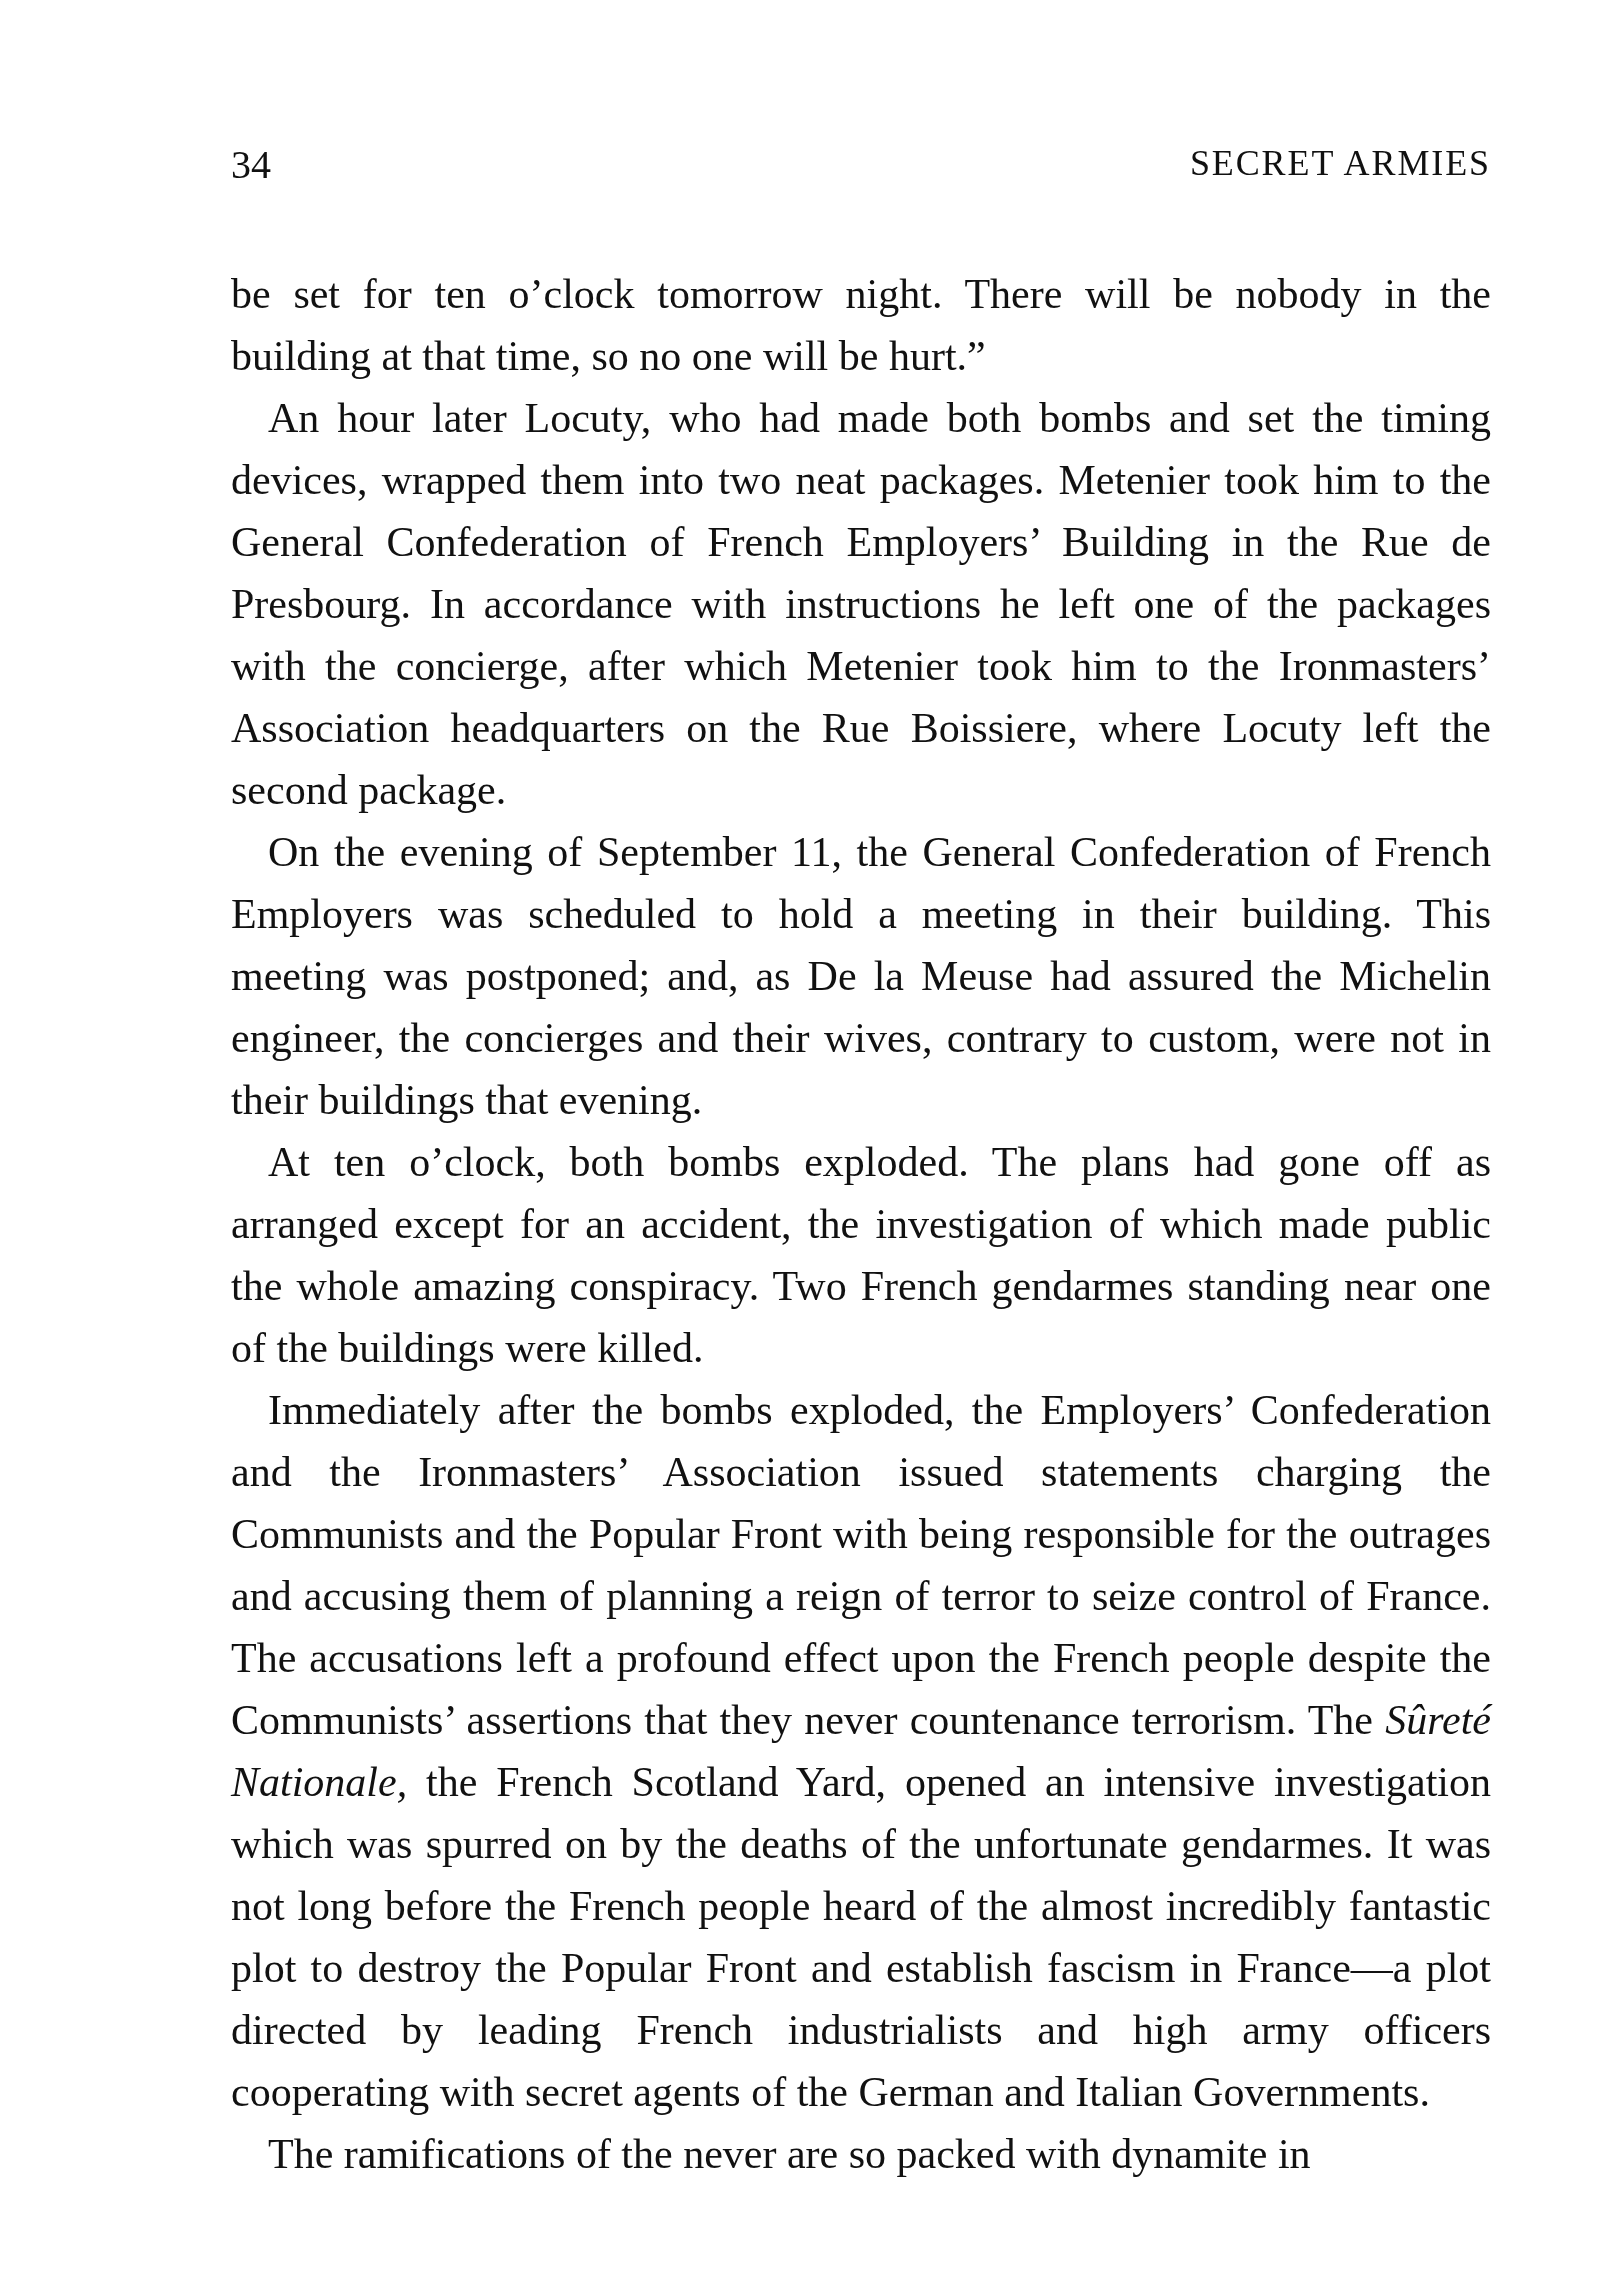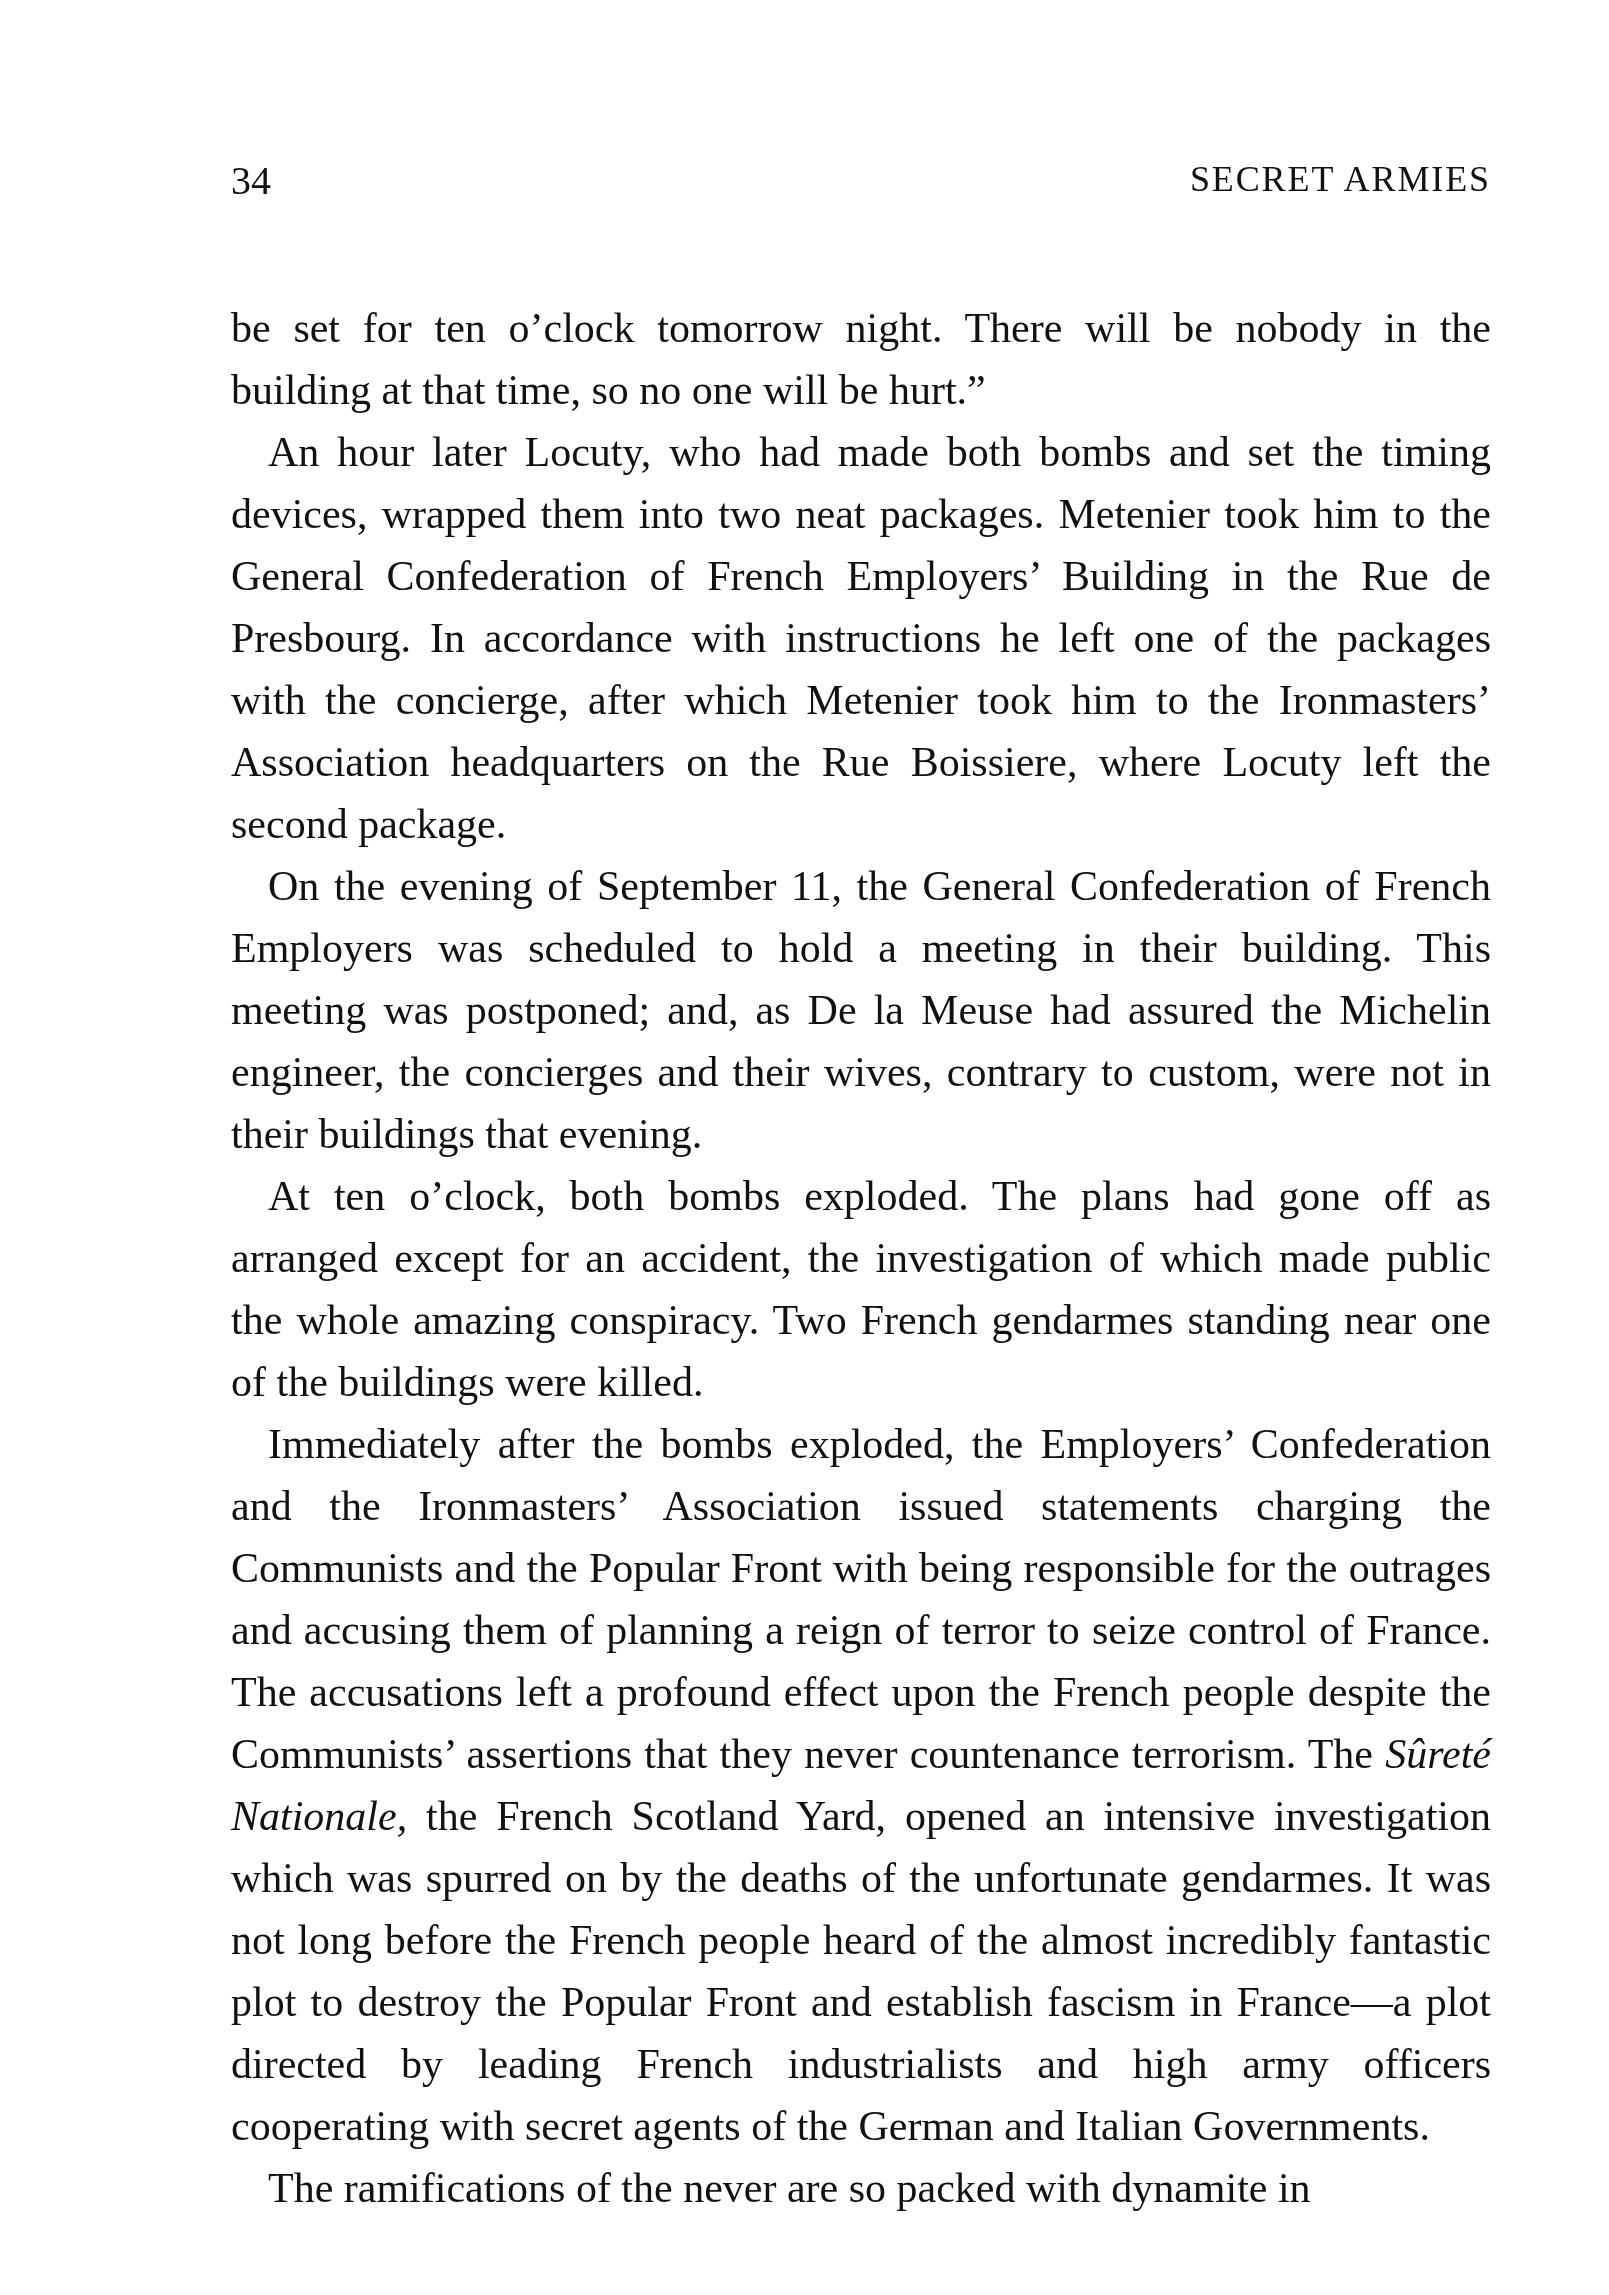--- a/index.html
+++ b/index.html
@@ -1,22 +1,22 @@
 <!DOCTYPE html>
 <html style="font-size:10.3px"><head>
 <meta charset="utf-8">
 <style>
   html, body { margin: 0; padding: 0; background: #ffffff; }
   body { width: 1609px; height: 2295px; position: relative; overflow: hidden;
          font-family: "Liberation Serif", "DejaVu Serif", serif; color: #111; }
   .page { position: absolute; left: 231px; top: 145px; width: 1260px; }
-  .header { display: flex; justify-content: space-between; align-items: center; height: 71px; }
+  .header { display: flex; justify-content: space-between; align-items: flex-start; height: 71px; }
   .page-number { font-size: 40px; line-height: 1; }
   .running-head { font-size: 36px; letter-spacing: 1.9px; line-height: 1; padding-bottom: 3.9px; }
-  .body { margin-top: 81px; font-size: 42px; line-height: 62px; text-align: justify; }
+  .body { margin-top: 47px; font-size: 42px; line-height: 62px; text-align: justify; }
   .para { margin: 0; }
   .indent { text-indent: 37px; }
   .lastline { text-align: left; }
   em { font-style: italic; }
 </style>
 </head>
 <body>
 
 <div class="page">
   <div class="header">

